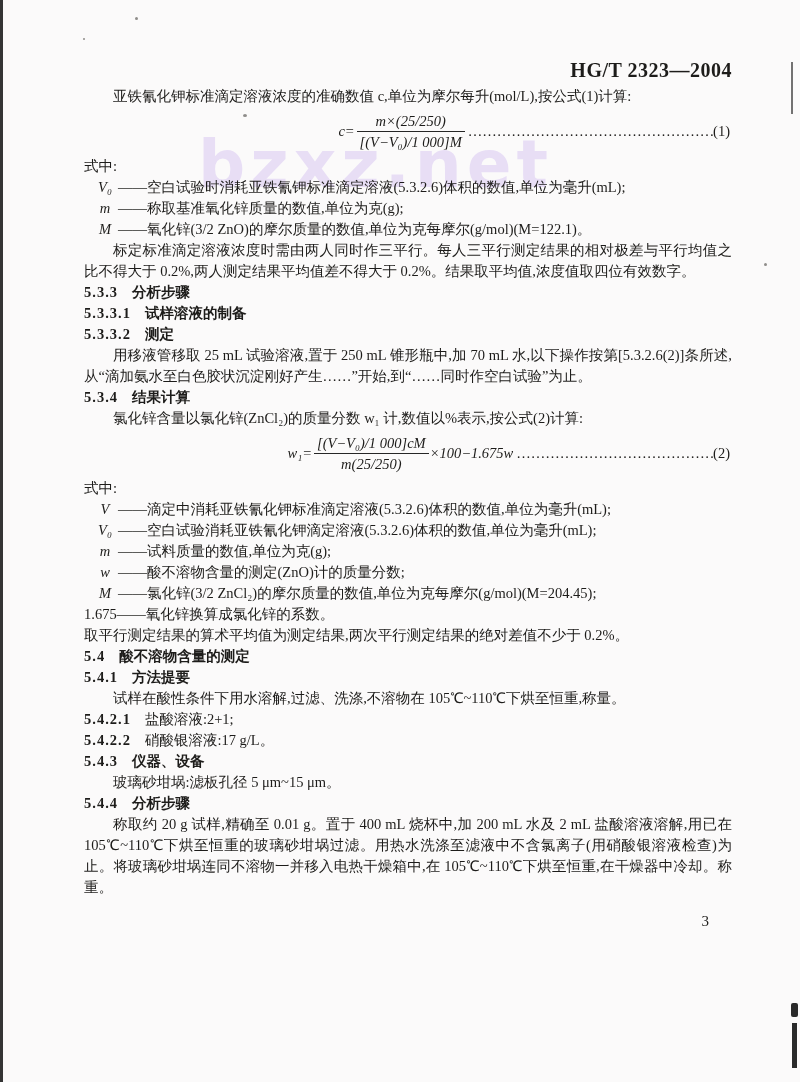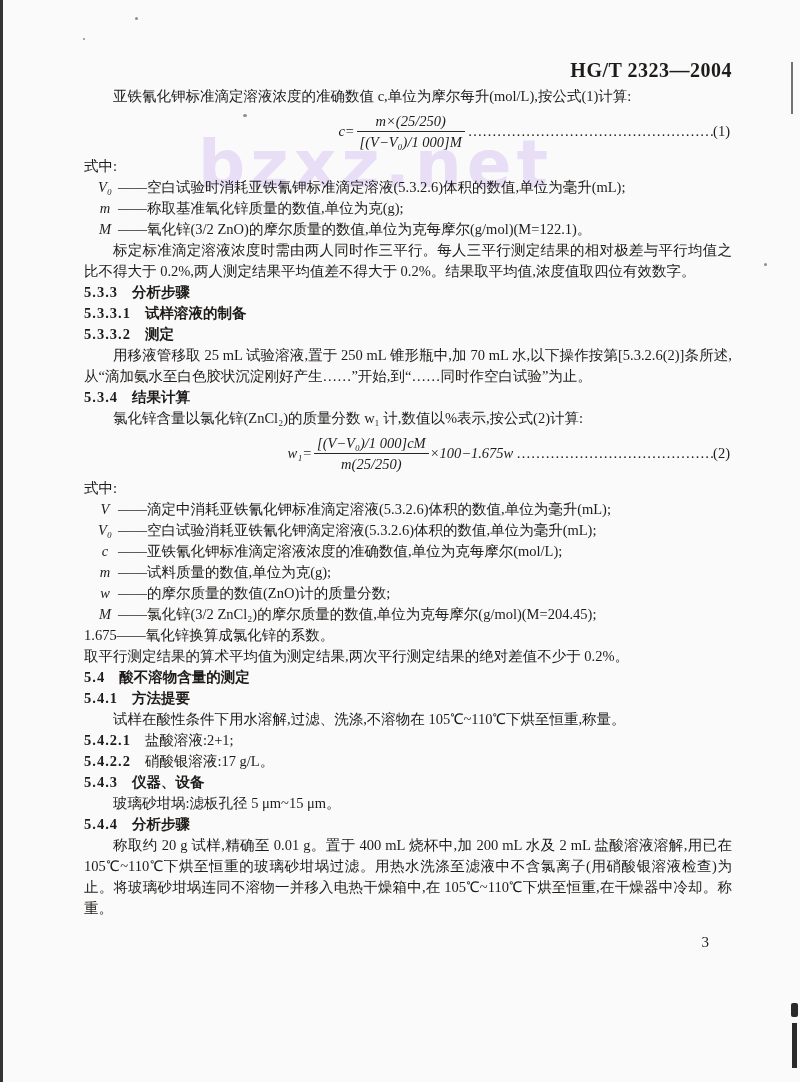--- a/index.html
+++ b/index.html
@@ -148,27 +148,24 @@
 
   <div class="para">式中:</div>
 
   <div class="def-row">
     <span class="term">V</span><span>——</span><span>滴定中消耗亚铁氰化钾标准滴定溶液(5.3.2.6)体积的数值,单位为毫升(mL);</span>
   </div>
   <div class="def-row">
     <span class="term">V₀</span><span>——</span><span>空白试验消耗亚铁氰化钾滴定溶液(5.3.2.6)体积的数值,单位为毫升(mL);</span>
   </div>
   <div class="def-row">
-    <span class="term">c</span><span>——</span><span>亚铁氰化钾标准滴定溶液浓度的准确数值,单位为克每摩尔(mol/L);</span>
-  </div>
-  <div class="def-row">
     <span class="term">m</span><span>——</span><span>试料质量的数值,单位为克(g);</span>
   </div>
   <div class="def-row">
-    <span class="term">w</span><span>——</span><span>的摩尔质量的数值(ZnO)计的质量分数;</span>
+    <span class="term">w</span><span>——</span><span>酸不溶物含量的测定(ZnO)计的质量分数;</span>
   </div>
   <div class="def-row">
     <span class="term">M</span><span>——</span><span>氯化锌(3/2 ZnCl₂)的摩尔质量的数值,单位为克每摩尔(g/mol)(M=204.45);</span>
   </div>
   <div class="def-row row-num">
     <span class="term">1.675</span><span>——</span><span>氧化锌换算成氯化锌的系数。</span>
   </div>
 
   <p class="para">取平行测定结果的算术平均值为测定结果,两次平行测定结果的绝对差值不少于 0.2%。</p>
 

